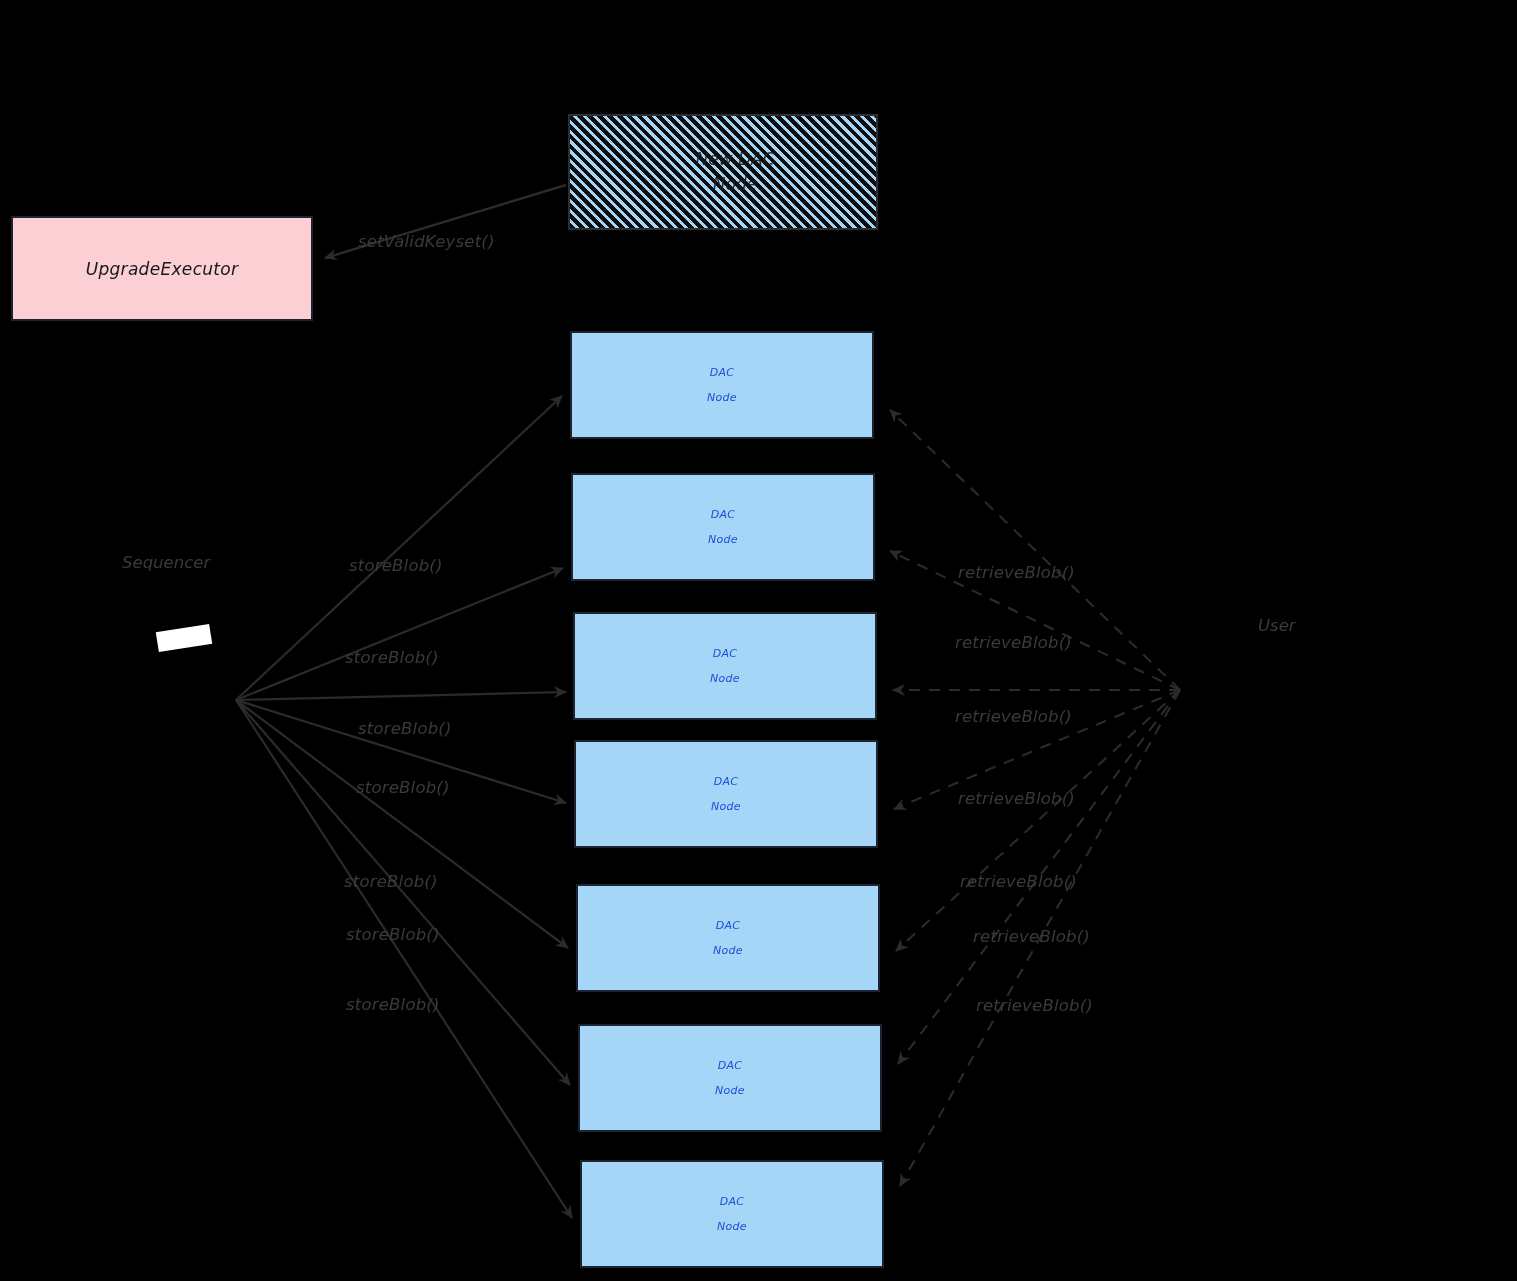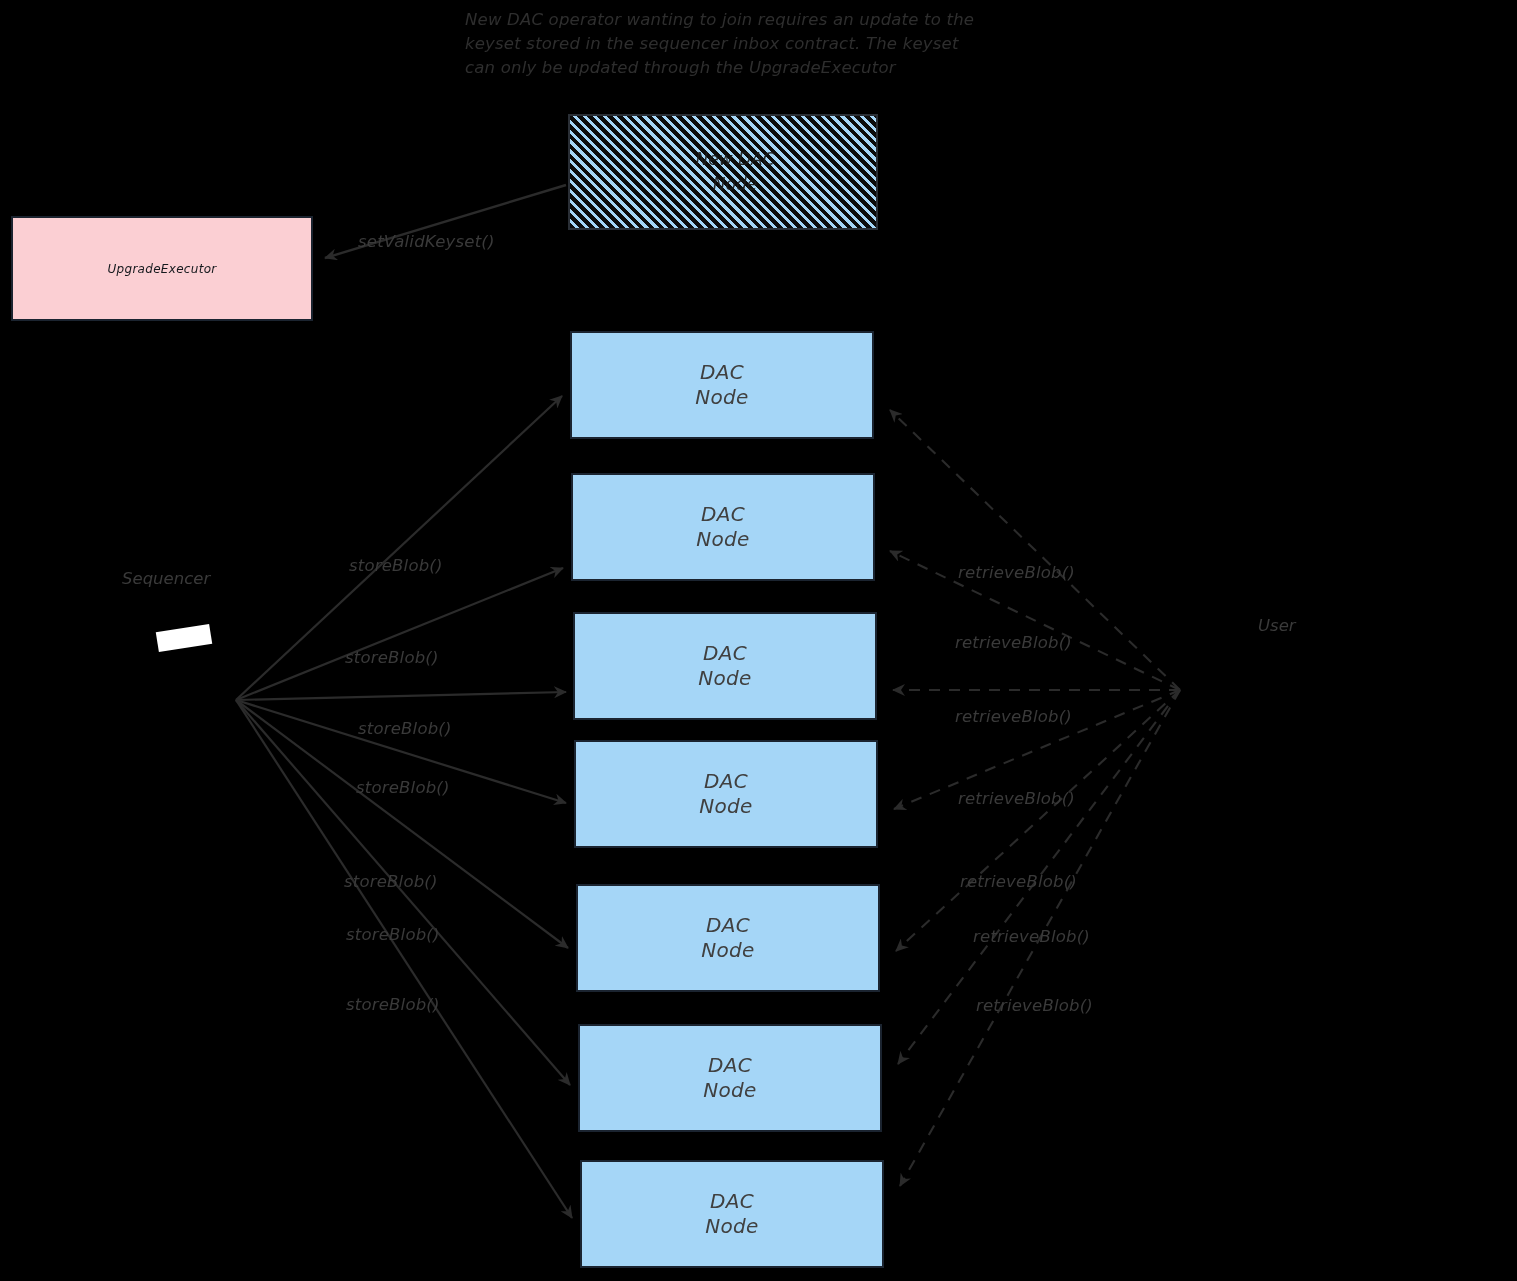--- a/index.html
+++ b/index.html
@@ -14,39 +14,39 @@
   .node-box{
     position:absolute;
     background:#a5d6f7;
     border:2px solid #1b2430;
     box-sizing:border-box;
     display:flex;
     align-items:center;
     justify-content:center;
   }
   .node-label{
-    color:#404040;
-    font-size:20px;
+    color:#1d4ed8;
+    font-size:11px;
     line-height:25px;
     text-align:center;
     font-style:italic;
     font-family:"DejaVu Sans", sans-serif;
     letter-spacing:.3px;
     white-space:pre-line;
   }
   .upgrade-box{
     position:absolute;
     left:11px;top:216px;width:302px;height:105px;
     background:#fbcfd3;
     border:2px solid #1b2430;
     box-sizing:border-box;
     display:flex;align-items:center;justify-content:center;
   }
   .upgrade-label{
-    color:#15191d;font-size:12px;font-style:italic;letter-spacing:.3px;
+    color:#15191d;font-size:17px;font-style:italic;letter-spacing:.3px;
   }
   .new-node-box{
     position:absolute;
     left:568px;top:114px;width:310px;height:116px;
     border:2px solid #2a2f36;
     box-sizing:border-box;
     background-color:#a5d6f7;
     background-image:repeating-linear-gradient(45deg,
         #0c0c0c 0px,#0c0c0c 4px,
         #a5d6f7 4px,#a5d6f7 7px);
@@ -124,36 +124,33 @@
       <line x1="1180" y1="690" x2="890" y2="410" stroke="#2b2b2b" stroke-width="2.1" stroke-dasharray="11,9" marker-end="url(#ah2)"></line>
       <line x1="1180" y1="690" x2="890" y2="551" stroke="#2b2b2b" stroke-width="2.1" stroke-dasharray="11,9" marker-end="url(#ah2)"></line>
       <line x1="1180" y1="690" x2="893" y2="690" stroke="#2b2b2b" stroke-width="2.1" stroke-dasharray="11,9" marker-end="url(#ah2)"></line>
       <line x1="1180" y1="690" x2="894" y2="809" stroke="#2b2b2b" stroke-width="2.1" stroke-dasharray="11,9" marker-end="url(#ah2)"></line>
       <line x1="1180" y1="690" x2="896" y2="951" stroke="#2b2b2b" stroke-width="2.1" stroke-dasharray="11,9" marker-end="url(#ah2)"></line>
       <line x1="1180" y1="690" x2="898" y2="1064" stroke="#2b2b2b" stroke-width="2.1" stroke-dasharray="11,9" marker-end="url(#ah2)"></line>
       <line x1="1180" y1="690" x2="900" y2="1186" stroke="#2b2b2b" stroke-width="2.1" stroke-dasharray="11,9" marker-end="url(#ah2)"></line>
     </g>
   </svg>
 
-  <div class="note note-top">New DAC operator wanting to join requires an update to the
-keyset stored in the sequencer inbox contract. The keyset
-can only be updated through the UpgradeExecutor</div>
 
   <div class="new-node-box">
     <div class="new-node-label">New DAC
 Node</div>
   </div>
 
   <div class="upgrade-box">
     <div class="upgrade-label">UpgradeExecutor</div>
   </div>
 
   <div class="small-label" style="left:358px;top:203px;">setValidKeyset()</div>
 
-  <div class="actor-label" style="left:122px;top:569px;">Sequencer</div>
+  <div class="actor-label" style="left:122px;top:553px;">Sequencer</div>
   <div class="seq-shape"></div>
 
   <div class="actor-label" style="left:1258px;top:616px;">User</div>
 
 
 
   <div class="node-box" style="left:570px;top:331px;width:304px;height:108px;">
     <div class="node-label">DAC
 Node</div>
   </div>

